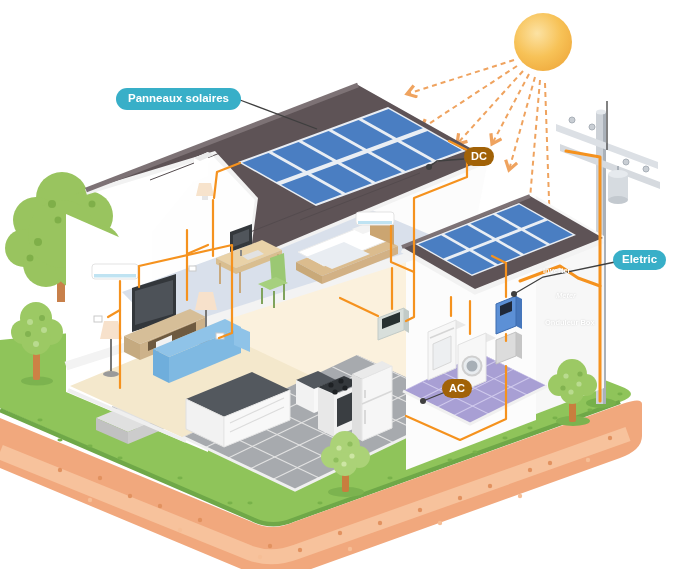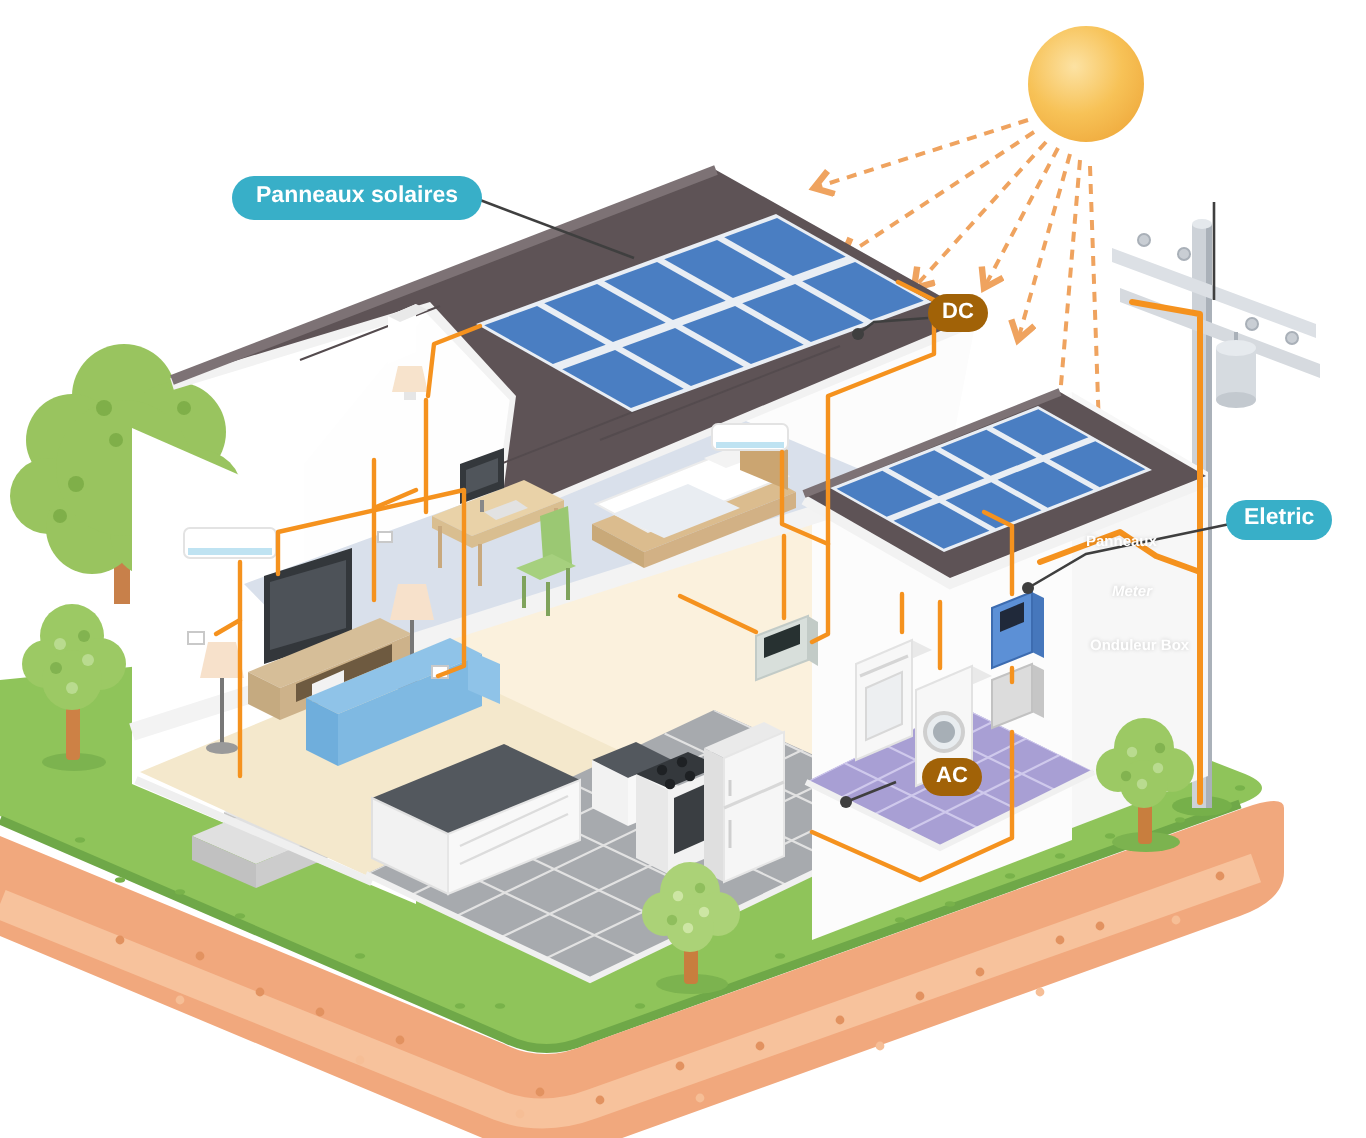--- a/index.html
+++ b/index.html
@@ -469,19 +469,19 @@
 
 <div class="pill teal lg" style="left:116px;top:88px;">
   <span>Panneaux solaires</span>
 </div>
 <div class="pill red sm" style="left:464px;top:147px;">
   <span>DC</span>
 </div>
 <div class="pill teal lg" style="left:613px;top:250px;padding:3px 9px;">
   <span>Eletric</span>
 </div>
-<div class="pill red sm" style="left:461px;top:379px;">
+<div class="pill red sm" style="left:442px;top:379px;">
   <span>AC</span>
 </div>
-<div class="mini" style="left:543px;top:266px;">Panneaux</div>
+<div class="mini" style="left:543px;top:266px;">Inverter</div>
 <div class="mini" style="left:556px;top:291px;font-style:italic;">Meter</div>
 <div class="mini" style="left:545px;top:318px;">Onduleur Box</div>
 </div>
 
 </body></html>

